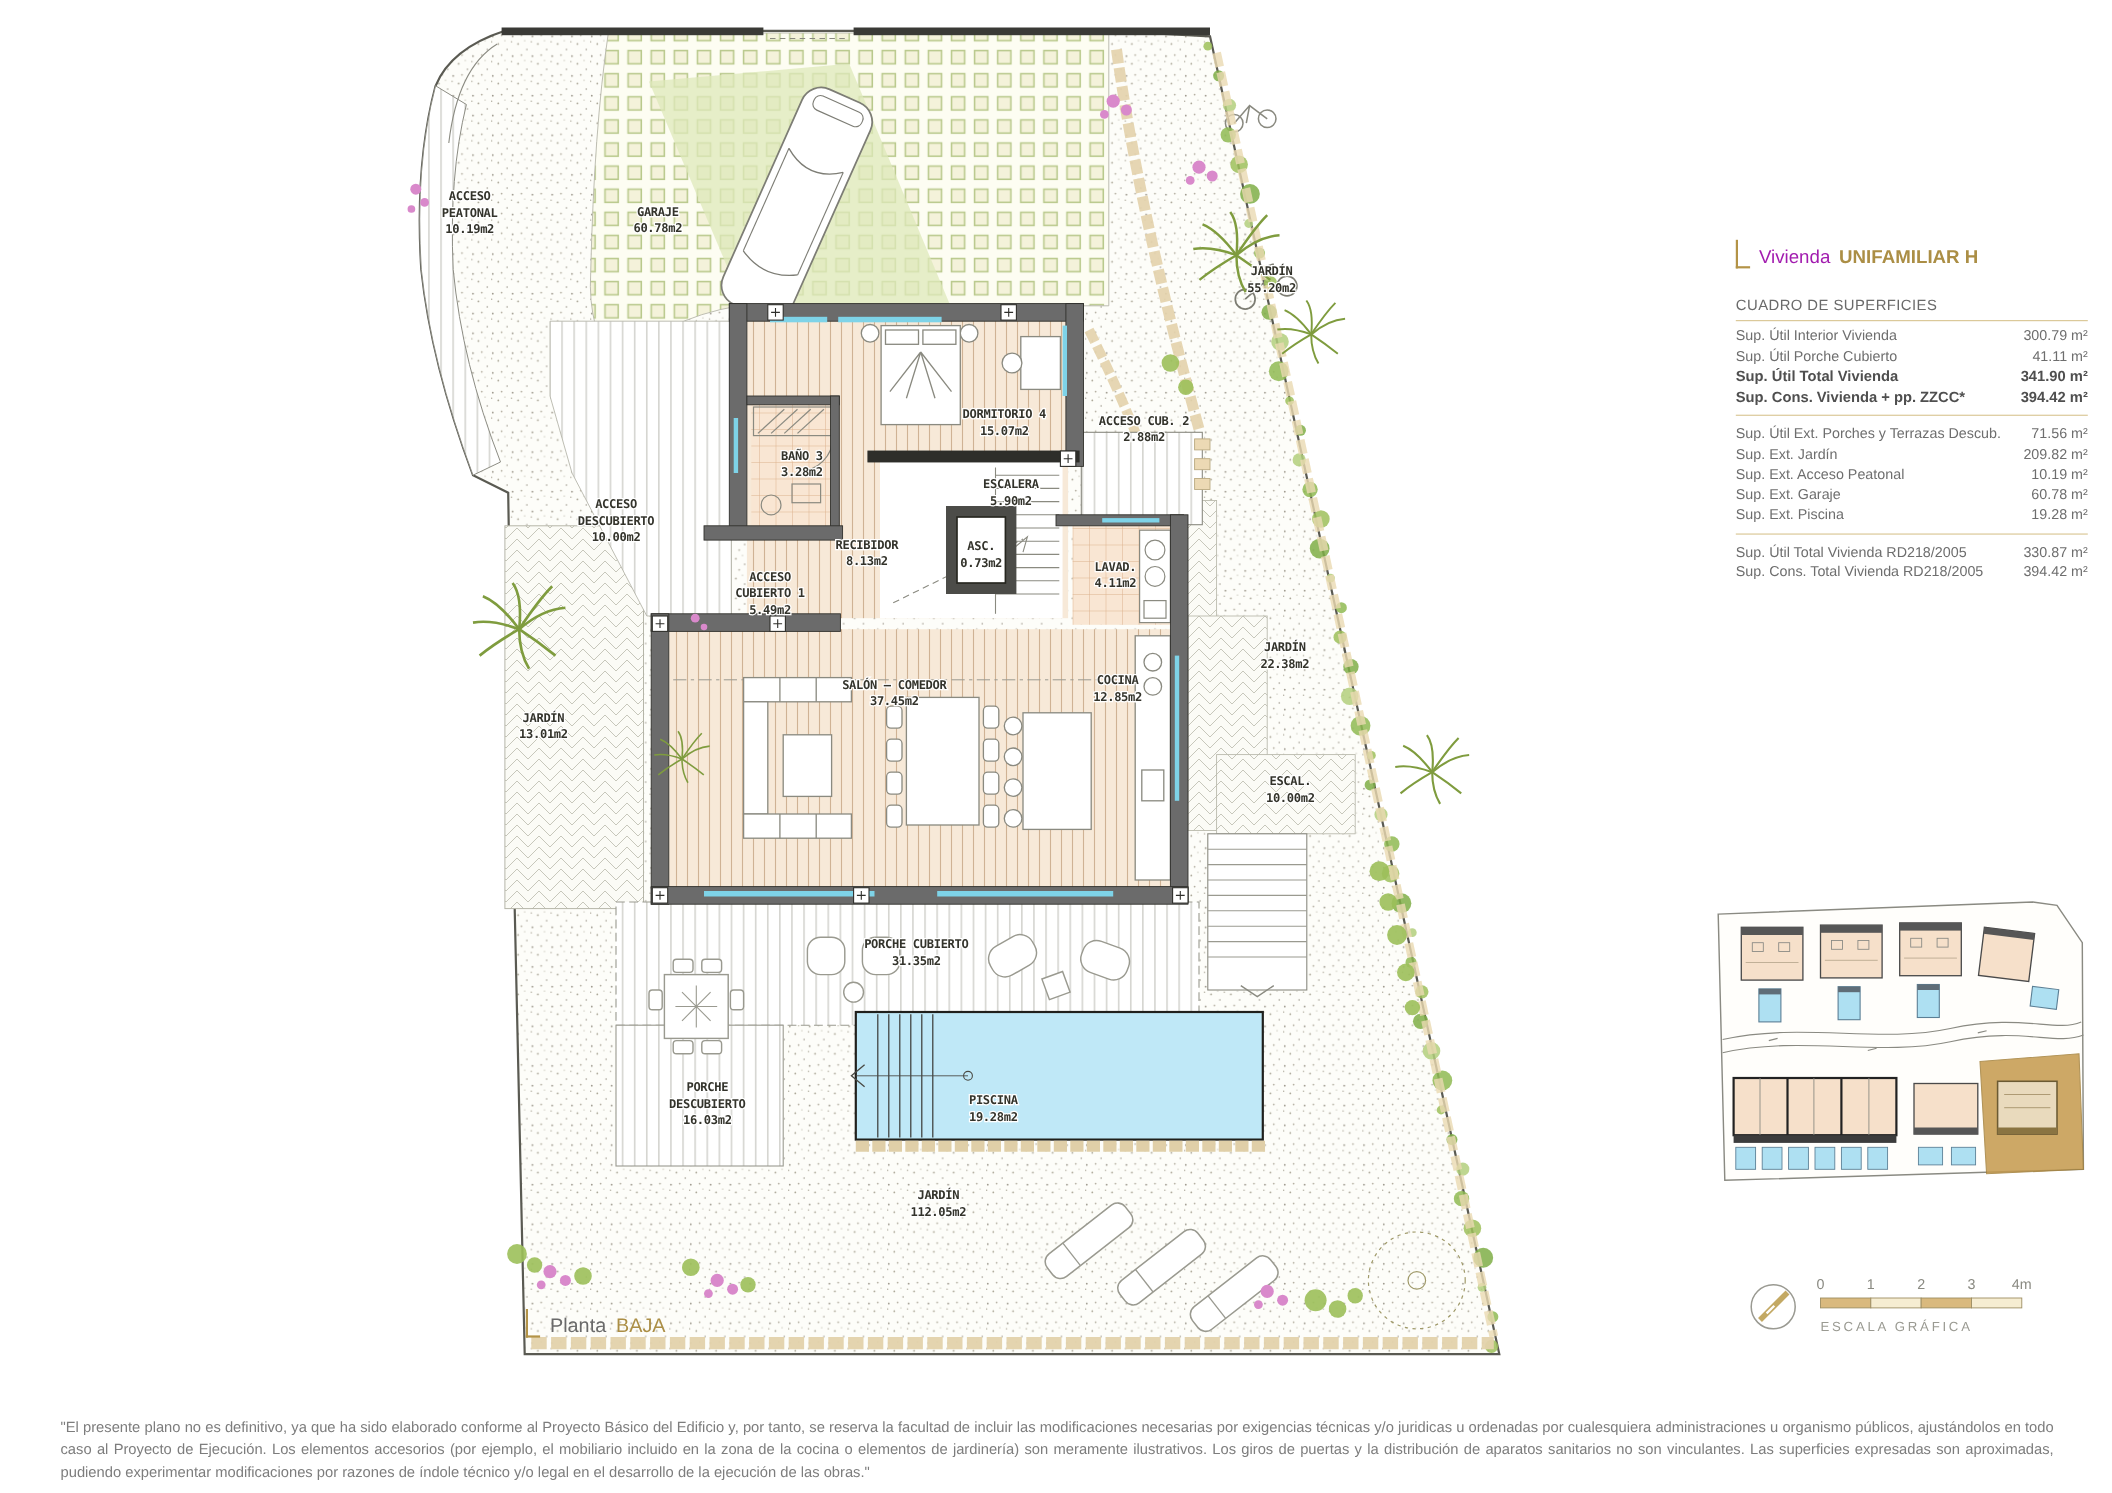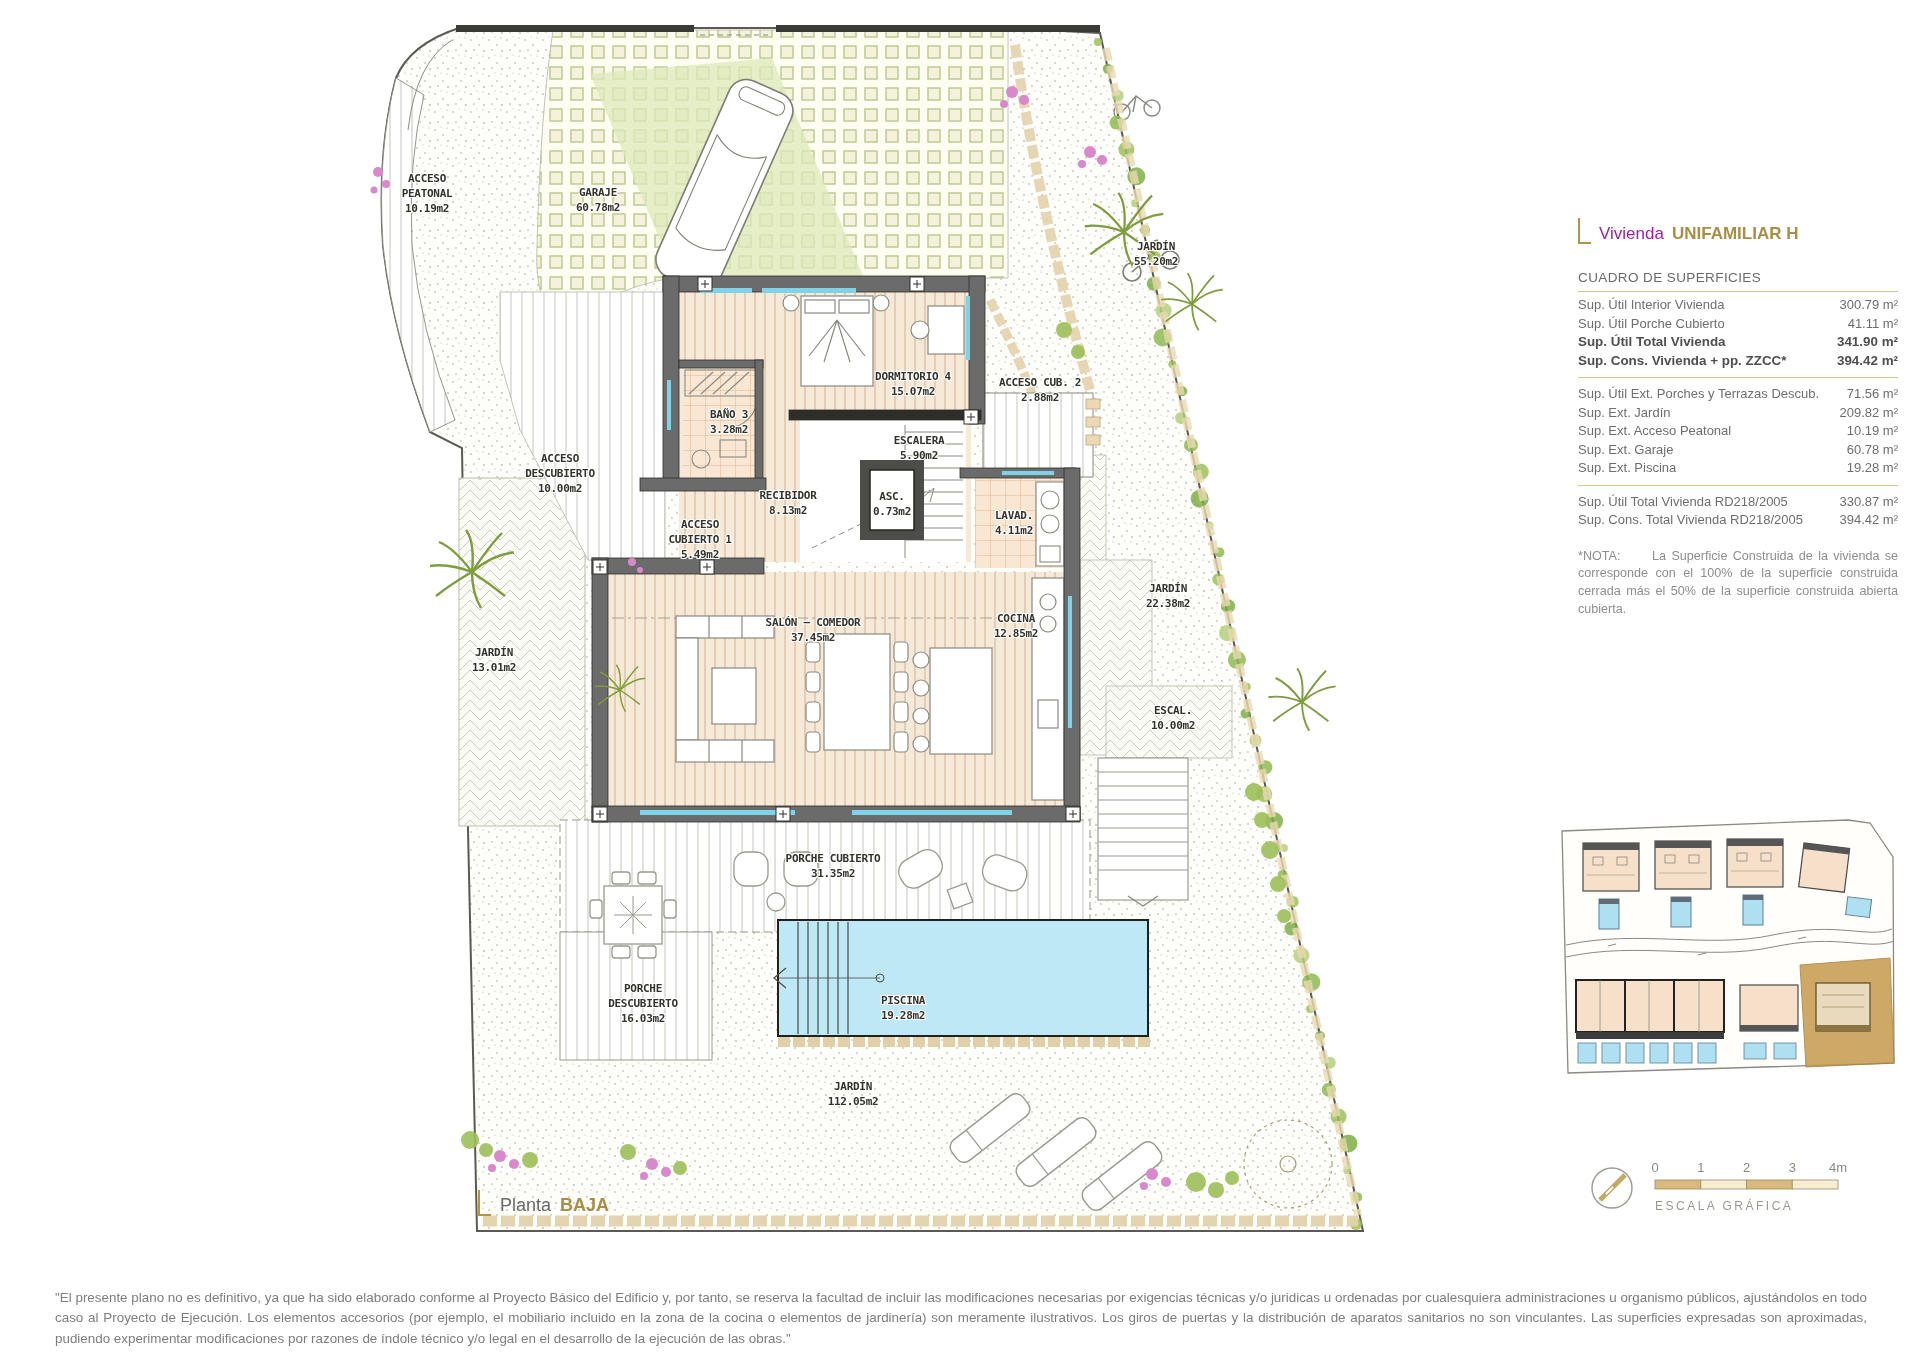--- a/index.html
+++ b/index.html
@@ -19,21 +19,21 @@
   #panel h3{font-size:13.5px;font-weight:normal;letter-spacing:.4px;color:#6a6a6a;margin:0 0 4px 0;
     border-bottom:1px solid #d8c48f;padding-bottom:6px;}
   .srow{display:flex;justify-content:space-between;font-size:13px;line-height:18.5px;}
   .srow .slabel{white-space:nowrap;}
   .srow.bold{font-weight:bold;color:#4f4f4f;font-size:13.4px;}
   .sep{border-top:1px solid #d8c48f;margin:7px 0 7px 0;}
   .pnote{font-size:12.6px;line-height:1.42;color:#8e8e8e;text-align:justify;margin-top:18px;}
   
   #planta{position:absolute;left:478px;top:1190px;display:flex;align-items:flex-end;gap:9px;}
   #planta .t1{font-size:18px;color:#6a6a6a;}
-  #planta .t2{font-size:18px;font-weight:bold;color:#ab8e45;}
+  #planta .t2{font-size:18px;font-weight:normal;color:#ab8e45;}
   
   #disclaimer{position:absolute;left:55px;top:1288px;width:1812px;font-size:13.4px;line-height:1.52;
     color:#7d7d7d;text-align:justify;}
 </style>
 </head>
 <body>
 
 <div id="stage">
 
 <svg width="1920" height="1357" viewBox="0 0 1920 1357">
@@ -671,21 +671,20 @@
         <div class="sep"></div>
         <div class="srow">
           <span class="slabel">Sup. Útil Total Vivienda RD218/2005</span>
           <span class="svalue">330.87 m²</span>
         </div>
         <div class="srow">
           <span class="slabel">Sup. Cons. Total Vivienda RD218/2005</span>
           <span class="svalue">394.42 m²</span>
         </div>
       </div>
-  <p class="pnote">*NOTA:&nbsp;&nbsp;&nbsp;&nbsp;&nbsp; La Superficie Construida de la vivienda se corresponde con el 100% de la superficie construida cerrada más el 50% de la superficie construida abierta cubierta.</p>
 </div>
 
 <div id="planta">
   <span class="goldbracket"></span>
   <span class="t1">Planta</span>
   <span class="t2">BAJA</span>
 </div>
 <div id="disclaimer">"El presente plano no es definitivo, ya que ha sido elaborado conforme al Proyecto Básico del Edificio y, por tanto, se reserva la facultad de incluir las modificaciones necesarias por exigencias técnicas y/o juridicas u ordenadas por cualesquiera administraciones u organismo públicos, ajustándolos en todo caso al Proyecto de Ejecución. Los elementos accesorios (por ejemplo, el mobiliario incluido en la zona de la cocina o elementos de jardinería) son meramente ilustrativos. Los giros de puertas y la distribución de aparatos sanitarios no son vinculantes. Las superficies expresadas son aproximadas, pudiendo experimentar modificaciones por razones de índole técnico y/o legal en el desarrollo de la ejecución de las obras."</div>
 
 </div>

